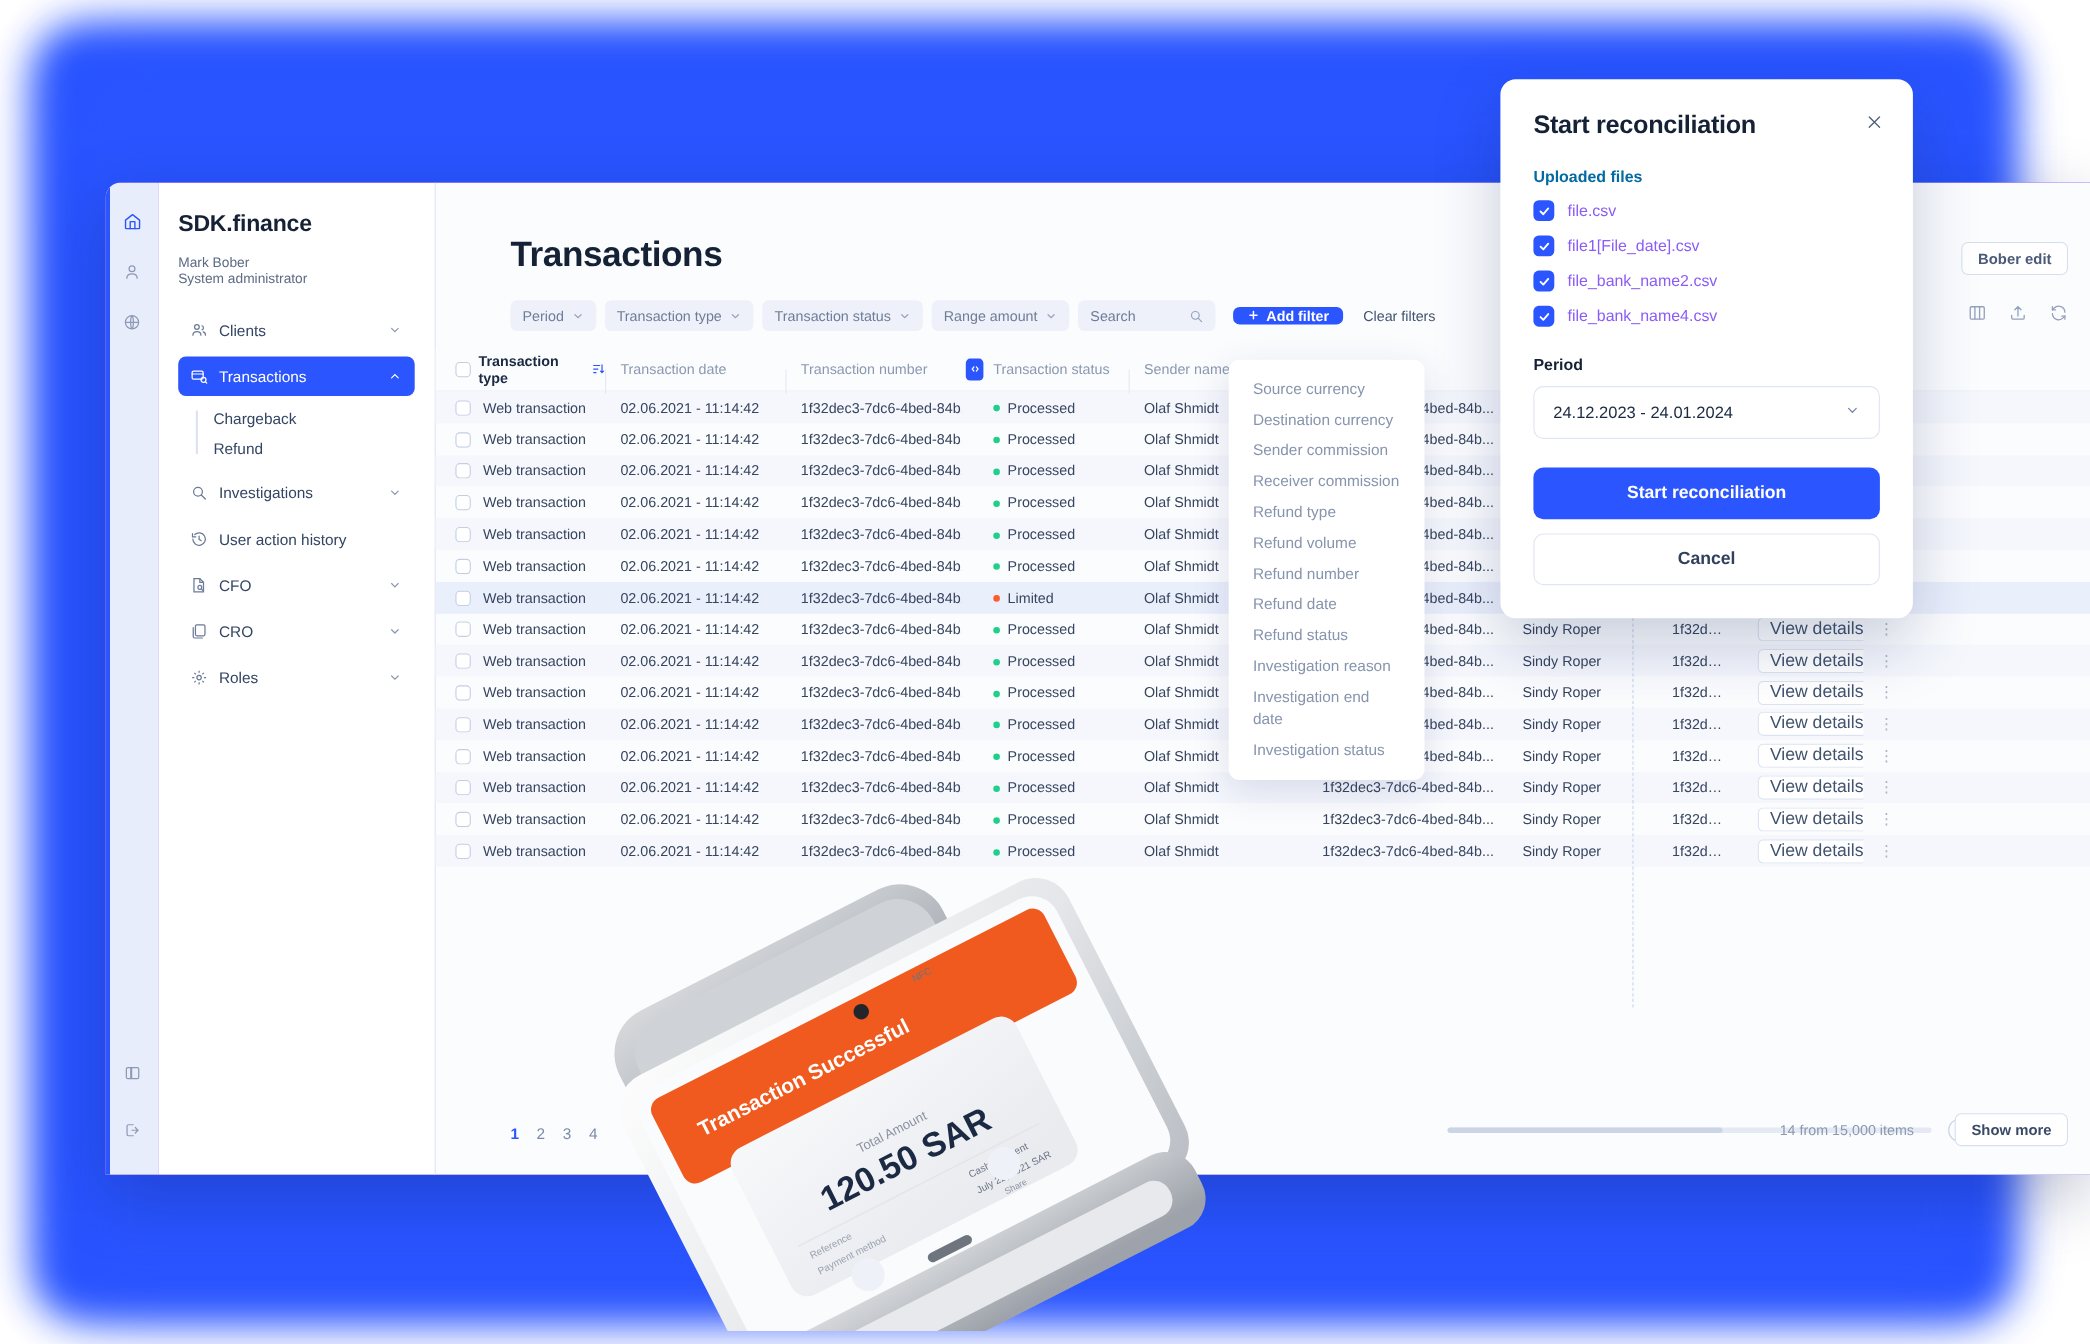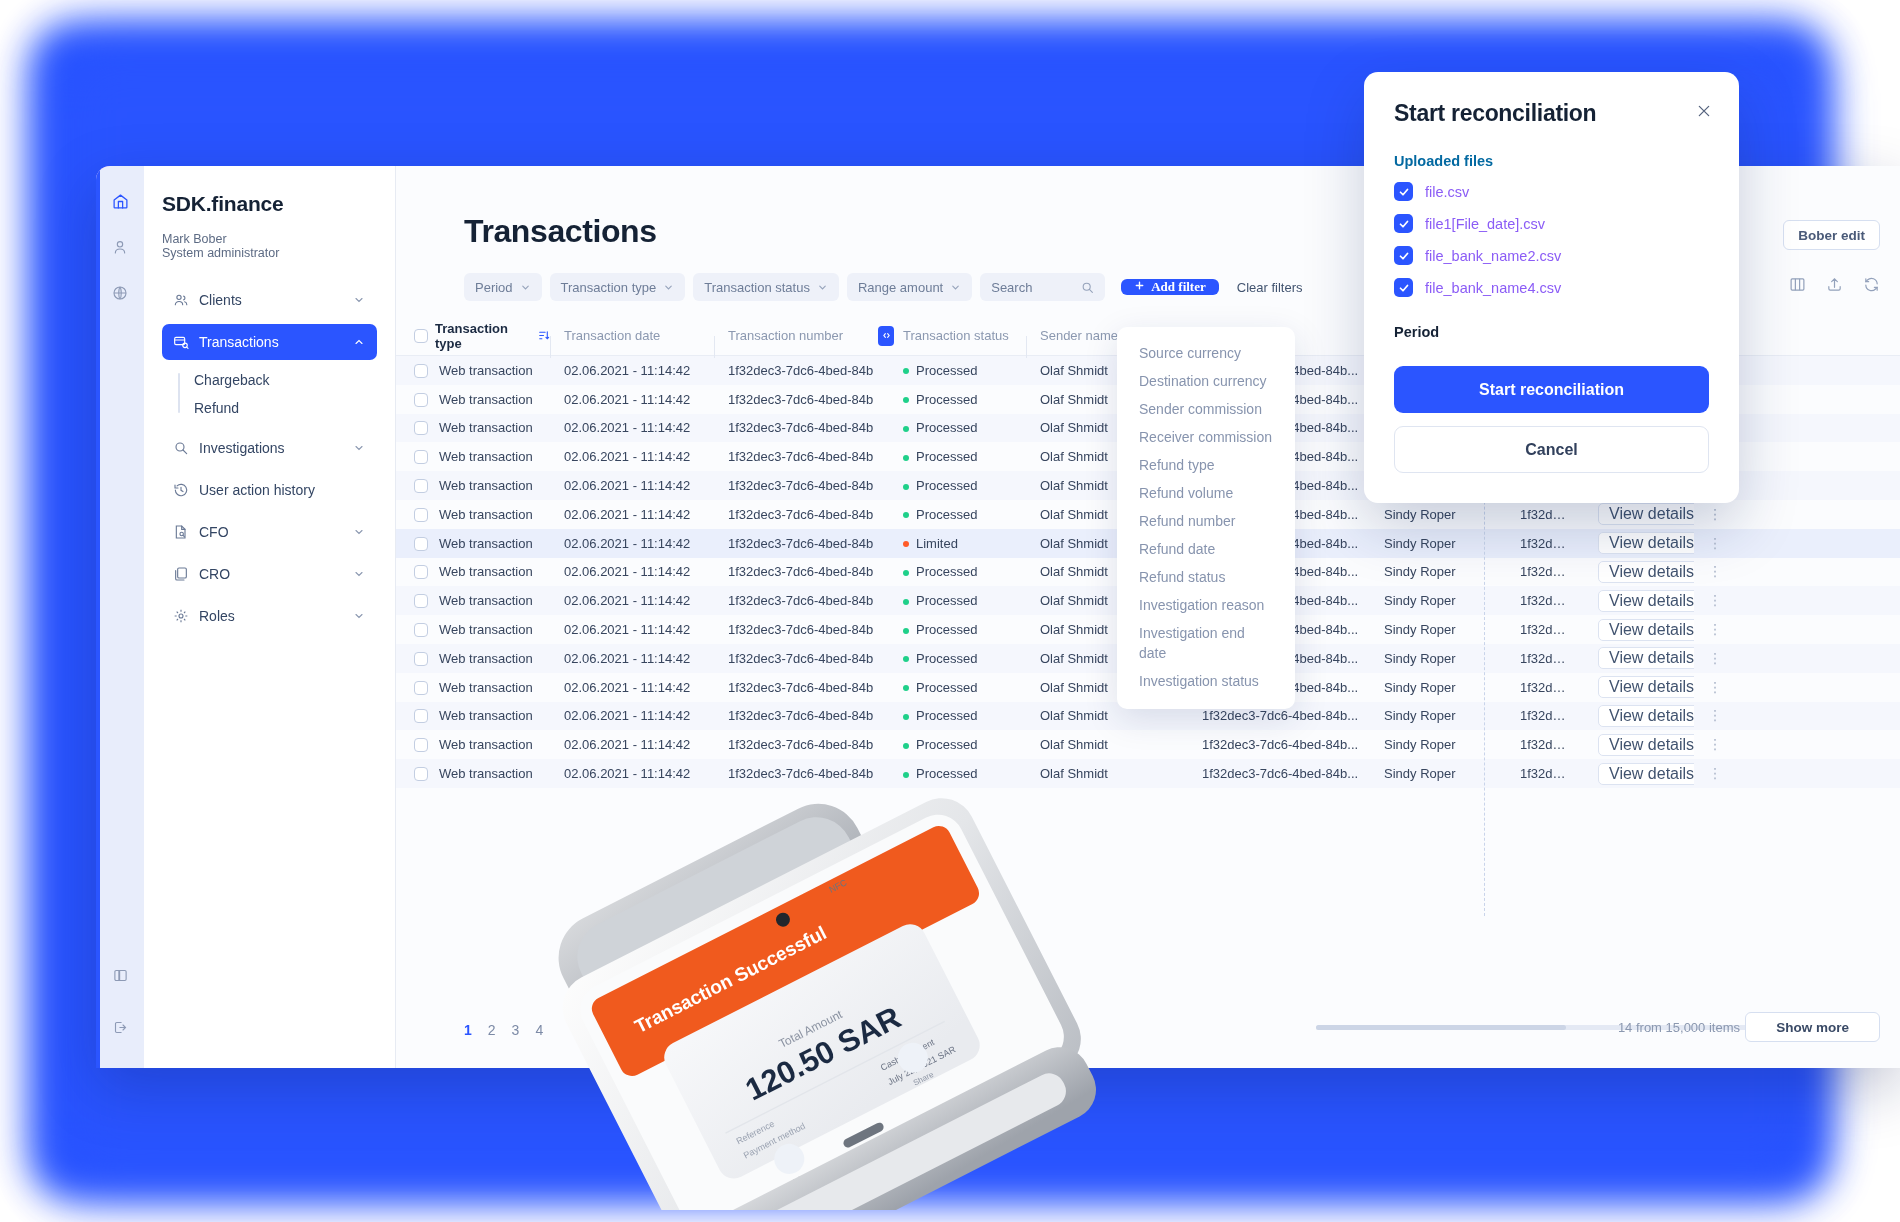--- a/index.html
+++ b/index.html
@@ -110,21 +110,21 @@
   .chip {
     height: 28px; padding: 0 11px; background: #eef1f9; border-radius: 6px;
     display: flex; align-items: center; gap: 7px;
     font-size: 13px; color: #6e7d98; cursor: pointer; white-space: nowrap;
   }
   .chip .cv { color: #96a3bb; display:flex; }
   .search-chip { width: 125px; justify-content: space-between; }
   .btn-addfilter {
     height: 16px; padding: 0 13px; background: #2b55ff; color: #fff;
     border-radius: 6px; font-size: 13px; font-weight: 600; cursor: pointer;
-    display: flex; align-items: center; gap: 6px; margin-left: 8px; font-family: Liberation Serif, serif;
+    display: flex; align-items: center; gap: 6px; margin-left: 8px;
   }
   .btn-clear { font-size: 13px; color: #41536f; cursor: pointer; margin-left: 10px; font-weight: 500;}
 
   
   .table { position: absolute; left: 0; top: 150px; right: 0; }
   .thead { display: flex; height: 40px; align-items: center;
     border-bottom: 1px solid #e9edf5; background: #fbfcfe; }
   .th { font-size: 13px; color: #8b98b0; padding-left: 14px;
     display: flex; align-items: center; gap: 7px; position: relative; flex: 0 0 auto; }
   .th.first { color: #1b2a42; font-weight: 600; padding-left: 18px; }
@@ -163,21 +163,21 @@
   .pager .p { cursor: pointer; }
   .pager .p.active { color: #2b55ff; font-weight: 600; }
   .scroller { position: absolute; left: 920px; bottom: 38px; width: 440px; height: 5px;
     background: #e4e9f4; border-radius: 3px; }
   .scroller .thumb { position: absolute; left: 0; top: 0; width: 250px; height: 5px;
     background: #ccd5e6; border-radius: 3px; }
   .arrow-next { position: absolute; left: 1375px; bottom: 30px; width: 21px; height: 21px;
     border: 1px solid #c8d2e4; border-radius: 50%; display: flex; align-items: center;
     justify-content: center; color: #7d8ba6; font-size: 11px; cursor: pointer; }
   .items-count { position: absolute; right: 160px; bottom: 33px; font-size: 13px; color: #8b98b0; }
-  .show-more { position: absolute; right: 20px; bottom: 26px; height: 30px; padding: 0 30px;
+  .show-more { position: absolute; right: 20px; bottom: 26px; height: 30px; padding: 0 14px;
     border: 1px solid #d6dff0; border-radius: 6px; background: #fff; color: #3a4a66;
     font-size: 13.5px; font-weight: 600; cursor: pointer; display: flex; align-items: center; }
 
   
   .dropdown {
     position: absolute; left: 1117px; top: 327px; width: 178px;
     background: #fff; border-radius: 10px; padding: 12px 0 14px 0;
     box-shadow: 0 10px 34px rgba(20,40,90,.13); z-index: 40;
   }
   .dd-item { padding: 4px 22px; font-size: 14px; color: #8794ae; cursor: pointer; line-height: 20px; }
@@ -802,20 +802,26 @@
     <div class="file-row">
       <span class="chk">
           <svg width="12" height="12" viewBox="0 0 24 24" fill="none" stroke="#fff" stroke-width="3.4" stroke-linecap="round" stroke-linejoin="round">
             <path d="M5 12.5l5 5L19 7"></path>
           </svg>
         </span>
       <span class="file-name">file_bank_name4.csv</span>
     </div>
 
     <div class="modal-label">Period</div>
+    <div class="date-select">
+      <span>24.12.2023 - 24.01.2024</span>
+      <span class="cv"><svg width="14" height="14" viewBox="0 0 24 24" fill="none" stroke="currentColor" stroke-width="2" stroke-linecap="round">
+            <path d="M6 9l6 6 6-6"></path>
+          </svg></span>
+    </div>
     <div class="btn-primary">Start reconciliation</div>
     <div class="btn-secondary">Cancel</div>
   </div>
 
   <svg class="pos" viewBox="0 0 620 440">
     <defs>
       <linearGradient id="gbody" x1="0" y1="0" x2="1" y2="1">
         <stop offset="0%" stop-color="#fdfdfd"></stop>
           <stop offset="55%" stop-color="#e4e6e9"></stop>
           <stop offset="100%" stop-color="#b9bdc3"></stop>

